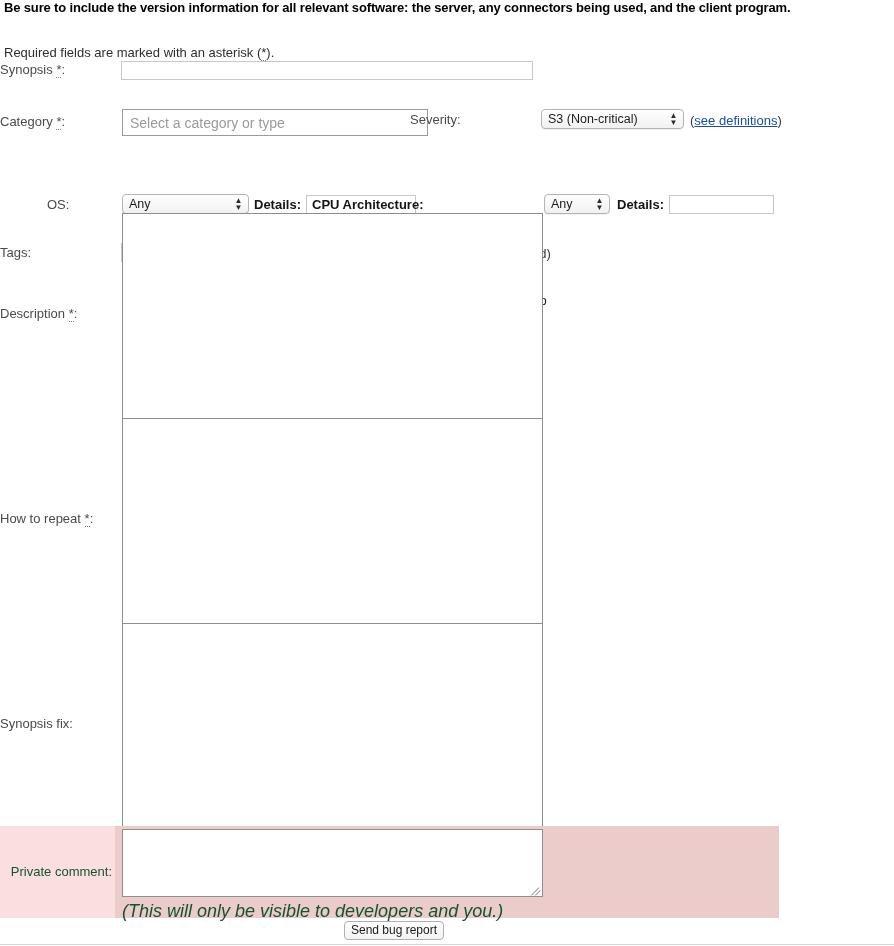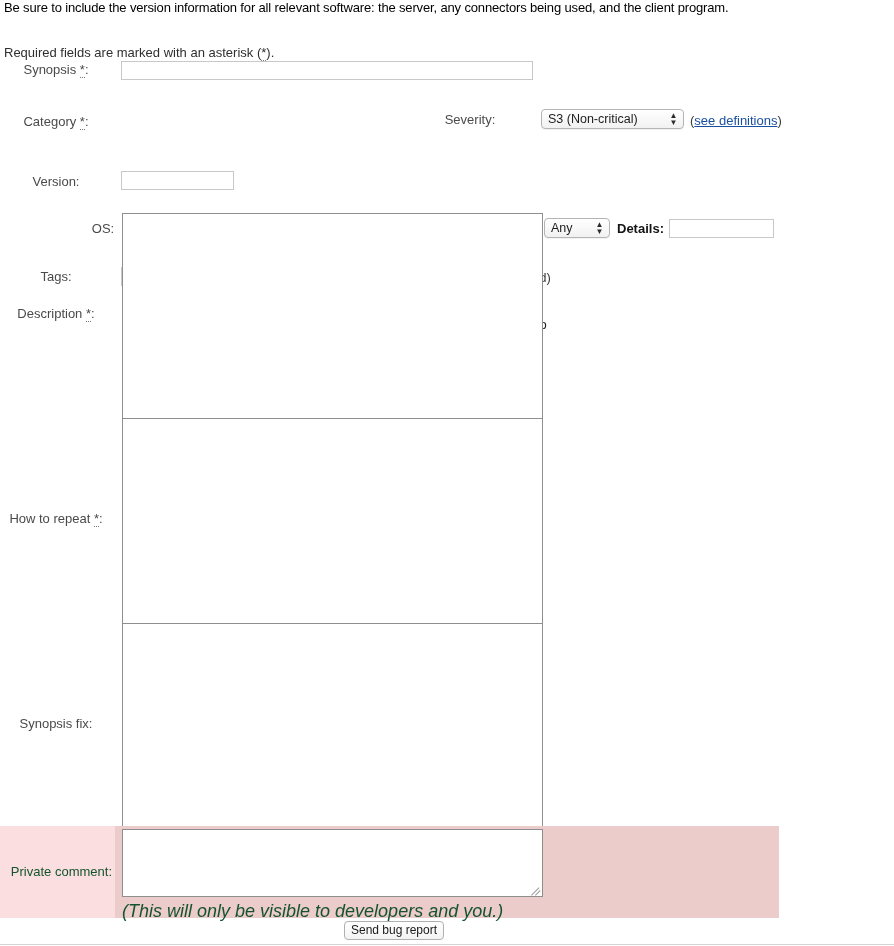--- a/index.html
+++ b/index.html
@@ -16,21 +16,21 @@
     position: relative;
     overflow: hidden;
   }
 
   
   .intro-bold {
     position: absolute;
     left: 4px;
     top: 0px;
     width: 888px;
-    font-weight: normal;
+    font-weight: bold;
     font-size: 13px;
     color: #000000;
     letter-spacing: -0.15px;
     white-space: nowrap;
   }
   .intro-note {
     position: absolute;
     left: 4px;
     top: 45px;
     font-size: 13px;
@@ -46,21 +46,21 @@
     left: 0;
     top: 58px;
     width: 894px;
   }
   .row {
     position: relative;
     height: 24px;
   }
   .lbl {
     position: absolute;
-    text-align: center;
+    text-align: left;
     font-size: 13px;
     color: #4a4a4a;
     white-space: nowrap;
   }
 
   
   .txt {
     position: absolute;
     box-sizing: border-box;
     border: 1px solid #c8c8c8;
@@ -269,38 +269,35 @@
       <span class="ast">*</span><span>:</span>
     </div>
     <input class="txt" style="left: 121px; top: 3px; width: 412px;" type="text" value="">
   </div>
 
   <div class="row" style="height:30px;">
     <div class="lbl" style="left:0;top:32px;width:112px;">
       <span>Category</span>
       <span class="ast">*</span><span>:</span>
     </div>
+    <input class="txt cat" style="left: 122px; top: 27px; width: 306px;" type="text" placeholder="Select a category or type">
 
     <div class="lbl" style="left:410px;top:30px;width:120px;">Severity:</div>
     <div class="sel" style="left:541px;top:27px;width:143px;">
       <span>S3 (Non-critical)</span>
       <span class="arrows">
         <span>▲</span>
           <span>▼</span>
       </span>
     </div>
     <div class="small-note" style="left:690px;top:31px;">
       <span>(</span><span class="deflink">see definitions</span><span>)</span>
     </div>
   </div>
 
-  <div class="row">
-    <div class="lbl" style="left:0;top:62px;width:112px;">Version:</div>
-    <input class="txt" style="left: 121px; top: 59px; width: 113px;" type="text" value="">
-  </div>
 
   <div class="row">
     <div class="lbl" style="left:0;top:85px;width:112px;margin-left:47px;">OS:</div>
     <div class="sel" style="left:122px;top:82px;width:127px;">
       <span>Any</span>
       <span class="arrows">
         <span>▲</span>
           <span>▼</span>
       </span>
     </div>

